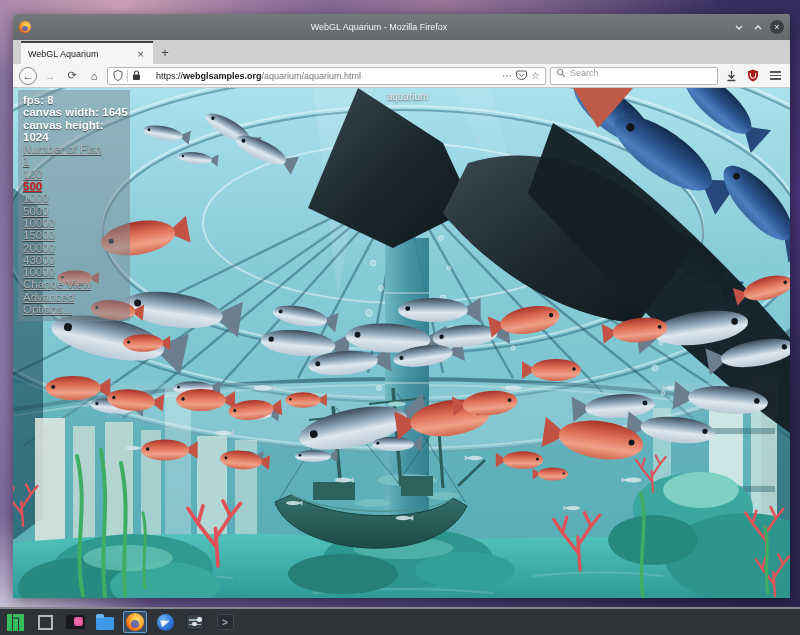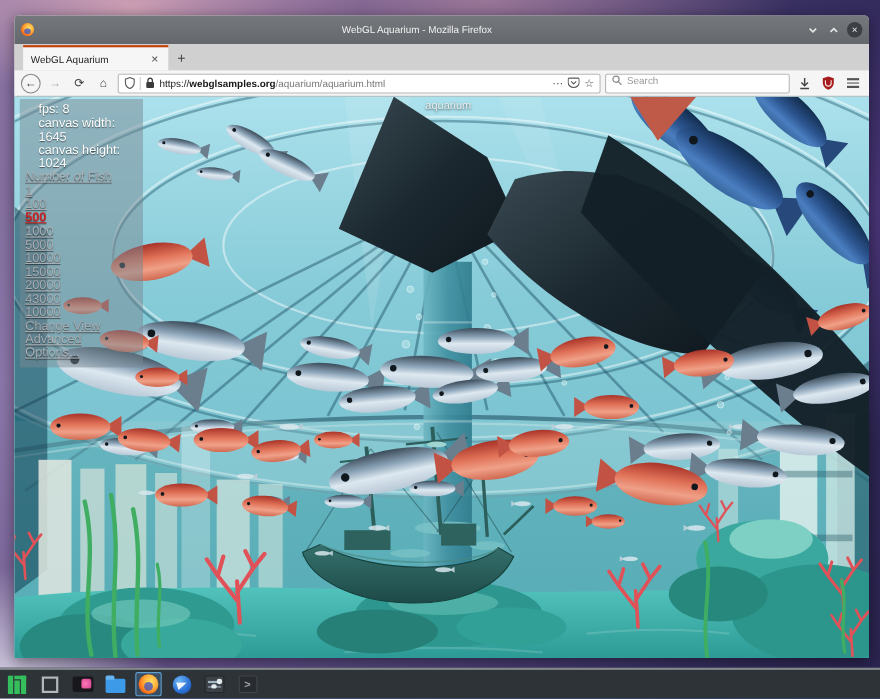--- a/index.html
+++ b/index.html
@@ -22,53 +22,53 @@
     padding:0 6px; color:#f2f2f2; font-size:9px; }
   .titlebar .ttl { flex:1; text-align:center; }
   .fx-logo { width:12px; height:12px; border-radius:50%; position:relative; overflow:hidden;
     background:radial-gradient(circle at 62% 38%, #ffe066 0%, #ffb13b 38%, #ff7a1a 62%, #d8471f 90%); }
   .fx-logo::after{ content:""; position:absolute; left:28%; top:38%; width:45%; height:45%; border-radius:50%;
     background:#2b4bcf; opacity:.7;}
   .win-btn { width:14px; height:14px; display:flex; align-items:center; justify-content:center; margin-left:5px; cursor:default;}
   .win-close { background:#3c4044; border-radius:50%; color:#eee; font-size:9px; line-height:1; }
   
   .tabbar { height:24px; background:#d0d0d0; display:flex; align-items:flex-end; padding-left:8px; }
-  .tab { width:132px; height:23px; background:#f6f6f6; border-top:2px solid #c2410c;
+  .tab { width:132px; height:23px; background:#f6f6f6; border-top:2px solid #404040;
     display:flex; align-items:center; padding:0 7px; font-size:9px; color:#222; }
   .tab .tab-title { flex:1; white-space:nowrap; overflow:hidden; }
   .tab-close { color:#555; font-size:11px; padding:0 2px; }
   .newtab { width:24px; height:23px; display:flex; align-items:center; justify-content:center;
     font-size:13px; color:#444; }
   
   .navbar { height:24px; background:#f5f5f6; border-bottom:1px solid #c8c8c8; display:flex; align-items:center;
     padding:0 6px; gap:4px; }
   .nav-btn { width:18px; height:18px; display:flex; align-items:center; justify-content:center;
     font-size:11px; color:#444; flex:none;}
   .nav-back { border:1px solid #8a8a8a; border-radius:50%; }
   .nav-fwd { color:#aaa; }
   .urlbar { flex:1; height:18px; background:#fff; border:1px solid #b8b8b8; border-radius:2px;
     display:flex; align-items:center; padding:0 5px; gap:4px; min-width:0; }
   .url-text { flex:1; font-size:9px; color:#777; white-space:nowrap; overflow:hidden; }
   .url-text b { color:#181818; font-weight:600; }
-  .url-text .scheme { color:#181818; }
+  .url-text .scheme { color:#181818;margin-left:11px; }
   .pg-act { color:#555; font-size:10px; flex:none; }
   .searchbar { width:168px; height:18px; background:#fff; border:1px solid #b8b8b8; border-radius:2px;
     display:flex; align-items:flex-start; padding:0 5px; gap:4px; flex:none;}
   .search-ph { font-size:9px; color:#999; }
   .divider { width:1px; height:12px; background:#ccc; flex:none;}
   .hamburger { display:flex; flex-direction:column; gap:2px; }
   .hamburger span{ display:block; width:11px; height:1.5px; background:#555; }
   
   .content { position:relative; width:777px; height:520px; background:#3fa0ae; overflow:hidden; }
   .content svg.scene { position:absolute; inset:0; }
   .page-heading { position:absolute; top:3px; left:12px; right:0; text-align:center; color:#e9edee;
     font-size:10px; text-shadow:0 1px 2px rgba(0,0,0,.6); }
   .hud { position:absolute; left:5px; top:2px; width:112px; background:rgba(120,135,145,.5);
     padding:4px 0 6px 5px; font-size:11.5px; line-height:12.3px; }
-  .hud-white { color:#fff; font-weight:400; text-shadow:0 1px 1px rgba(0,0,0,.55);margin-left:12px; }
+  .hud-white { color:#fff; font-weight:700; text-shadow:0 1px 1px rgba(0,0,0,.55); }
   .hud-item { color:#a9aeb3; text-shadow:0 1px 1px rgba(0,0,0,.5); cursor:default;text-decoration:underline;}
   .hud-item.selected { color:#cc2222; font-weight:600;}
   
   .taskbar { position:absolute; left:0; top:607px; width:800px; height:28px; background:#2e3338;
     border-top:2px solid #83888e; display:flex; align-items:center; padding:0 3px; gap:6px; }
   .task-item { width:24px; height:22px; display:flex; align-items:center; justify-content:center; flex:none;}
   .task-item.active { background:rgba(90,150,210,.28); border:1px solid #5f9fd2; border-radius:2px;}
   .icon-pager { width:15px; height:15px; border:2px solid #b4b8bc; }
   .icon-video { width:19px; height:14px; background:#17171c; border-radius:2px; position:relative;}
   .icon-video::after { content:""; position:absolute; right:2px; top:2px; width:9px; height:9px;

